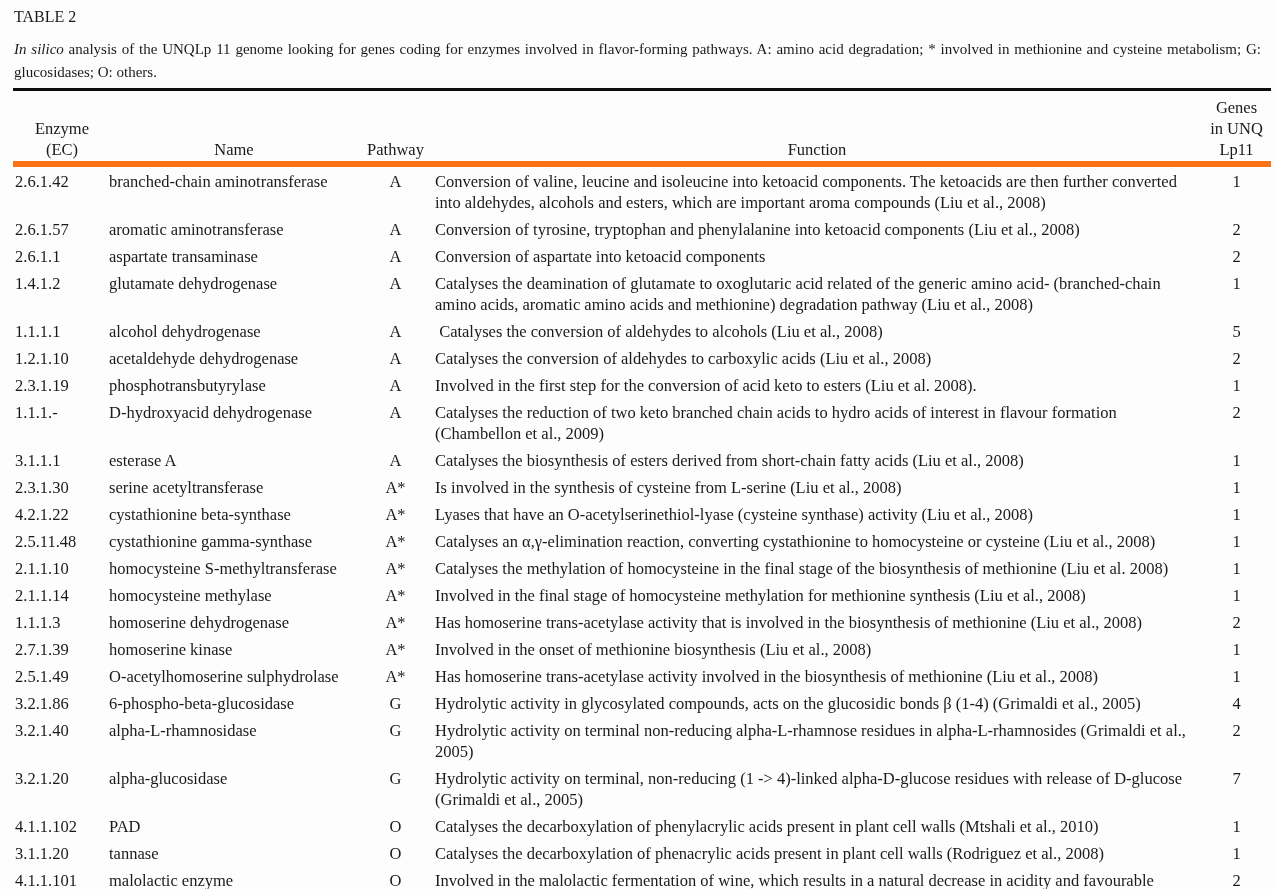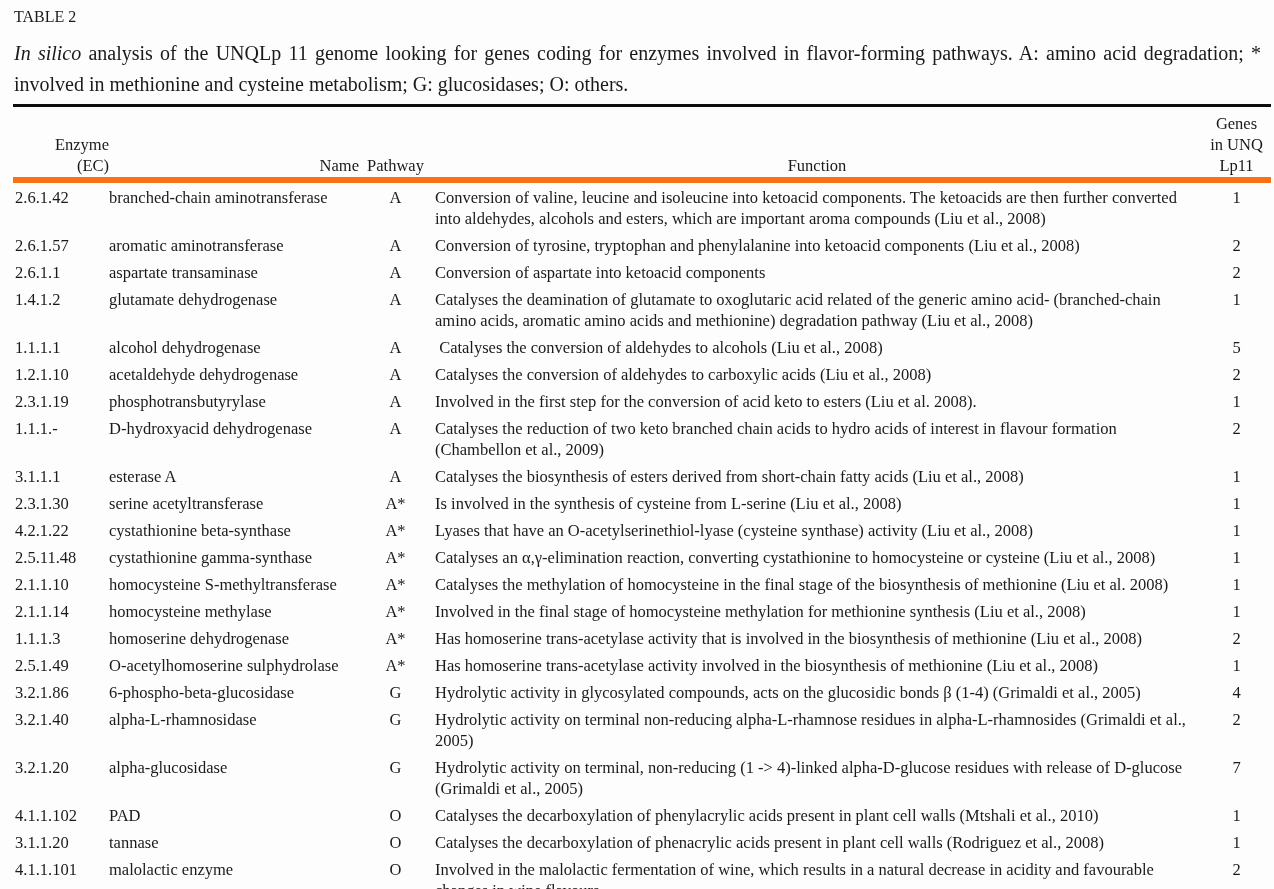--- a/index.html
+++ b/index.html
@@ -14,42 +14,42 @@
   }
   .page {
     padding: 5px 3px 0 13px;
   }
   .table-label {
     font-size: 16px;
     line-height: 20px;
     margin: 2px 0 8px 1px;
   }
   .caption {
-    font-size: 20px;
-    line-height: 31px;
+    font-size: 15px;
+    line-height: 23px;
     text-align: justify;
     margin: 11px 10px 4px 1px;
   }
   .caption i { font-style: italic; }
   table.enzymes {
     width: 1258px;
     border-collapse: collapse;
     table-layout: fixed;
     border-top: 3px solid #0d0d0d;
     border-bottom: 3px solid #0d0d0d;
     font-size: 16.5px;
   }
   thead th {
     font-weight: normal;
     vertical-align: bottom;
     line-height: 21px;
     padding: 6px 0 1px 0;
     border-bottom: 6px solid #f97316;
   }
-  th.h-ec, th.h-name { text-align: right; }
+  th.h-ec, th.h-name { text-align: center; }
   th.h-pathway { text-align: center; }
   th.h-function { text-align: center; }
   th.h-genes { text-align: center; }
   th.h-ec { padding-left: 2px; }
   tbody td {
     vertical-align: top;
     line-height: 21px;
     padding: 0 0 6px 0;
   }
   tbody tr:first-child td { padding-top: 4px; }
@@ -193,20 +193,27 @@
     <td class="c-genes">1</td>
   </tr>
         <tr>
     <td class="c-ec">1.1.1.3</td>
     <td class="c-name">homoserine dehydrogenase</td>
     <td class="c-pathway">A*</td>
     <td class="c-function">Has homoserine trans-acetylase activity that is involved in the biosynthesis of methionine (Liu et al., 2008)</td>
     <td class="c-genes">2</td>
   </tr>
         <tr>
+    <td class="c-ec">2.7.1.39</td>
+    <td class="c-name">homoserine kinase</td>
+    <td class="c-pathway">A*</td>
+    <td class="c-function">Involved in the onset of methionine biosynthesis (Liu et al., 2008)</td>
+    <td class="c-genes">1</td>
+  </tr>
+        <tr>
     <td class="c-ec">2.5.1.49</td>
     <td class="c-name">O-acetylhomoserine sulphydrolase</td>
     <td class="c-pathway">A*</td>
     <td class="c-function">Has homoserine trans-acetylase activity involved in the biosynthesis of methionine (Liu et al., 2008)</td>
     <td class="c-genes">1</td>
   </tr>
         <tr>
     <td class="c-ec">3.2.1.86</td>
     <td class="c-name">6-phospho-beta-glucosidase</td>
     <td class="c-pathway">G</td>

